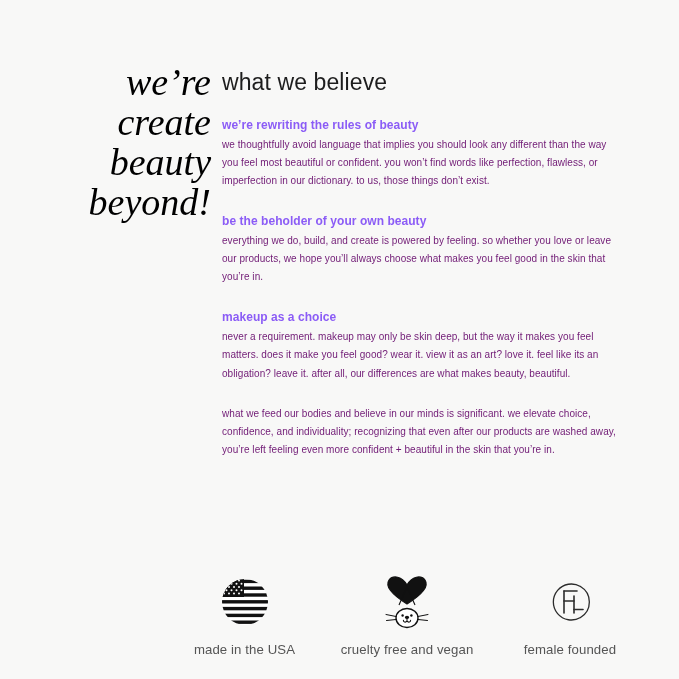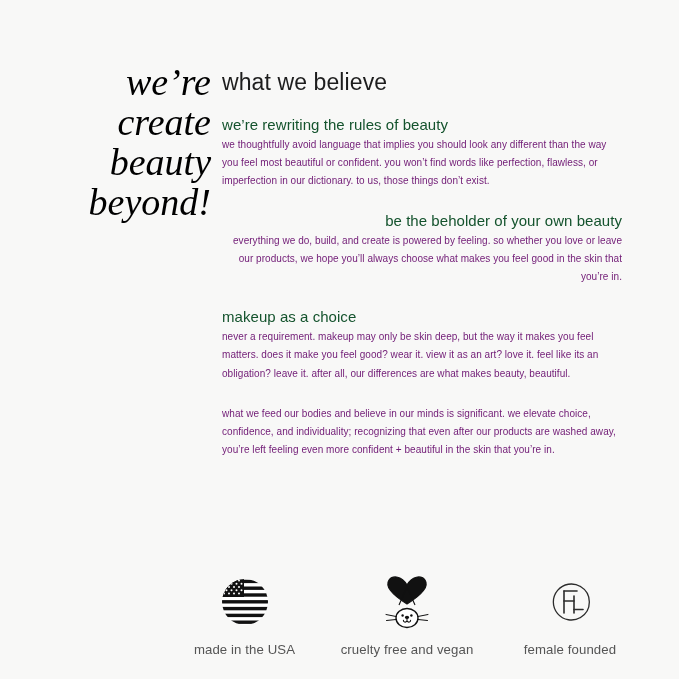--- a/index.html
+++ b/index.html
@@ -54,36 +54,36 @@
     letter-spacing: 0.1px;
     margin: 0 0 20px 0;
   }
   .block {
     margin-bottom: 20px;
   }
   .block:last-child {
     margin-bottom: 0;
   }
   .block-heading {
-    font-size: 15px;
+    font-size: 12px;
     line-height: 18px;
-    font-weight: normal;
-    color: #14532d;
+    font-weight: bold;
+    color: #8b5cf6;
     letter-spacing: 0.05px;
     margin: 0 0 2px 0;
   }
   .block-body {
     font-size: 10px;
     line-height: 18.2px;
     color: #701a75;
     letter-spacing: 0.05px;
     margin: 0;
   }
   .gap-1 { margin-bottom: 21px; }
-  .gap-2 { margin-bottom: 22px; text-align: right; }
+  .gap-2 { margin-bottom: 22px; }
   .gap-3 { margin-bottom: 22px; }
 
   
   .badges {
     position: absolute;
     left: 0;
     top: 560px;
     width: 628px;
     height: 110px;
   }

